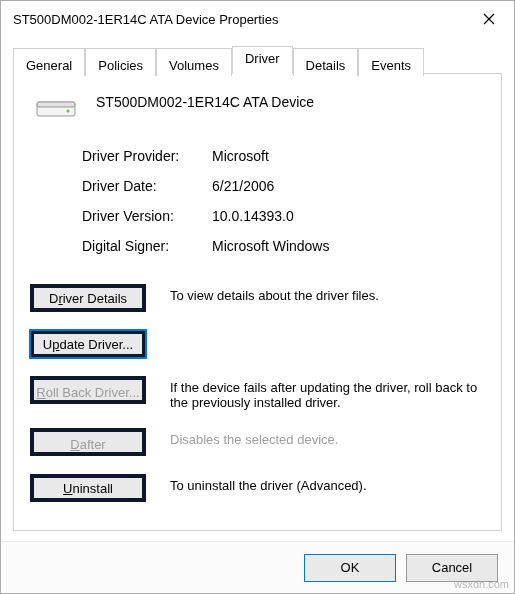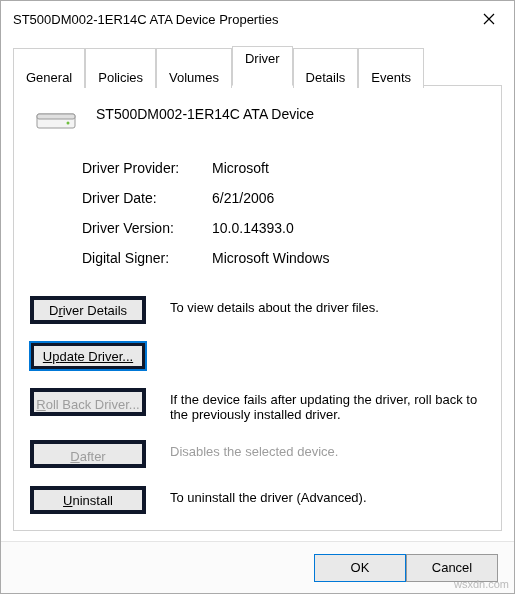--- a/index.html
+++ b/index.html
@@ -5,41 +5,41 @@
     * { box-sizing: border-box; font-family: "Segoe UI", Tahoma, sans-serif; font-size: 13px; }
     body { margin: 0; background: #fff; width: 515px; height: 594px; overflow: hidden; }
     .window { width: 515px; height: 594px; border: 1px solid #aaa; display: flex; flex-direction: column; }
     .titlebar { height: 36px; display: flex; align-items: center; padding: 0 2px 0 12px; background: #fff; }
     .titleText { flex: 1; color: #000; font-size: 13px; }
     .closeBtn { width: 46px; height: 32px; display: flex; align-items: center; justify-content: center; color: #000; font-size: 14px; }
 
     .body { flex: 1; padding: 8px 12px 10px 12px; display: flex; flex-direction: column; }
     .tabs { display: flex; position: relative; top: 1px; }
     .tab { padding: 4px 12px; border: 1px solid #d0d0d0; border-bottom: none; margin-right: 0px; background: #fff; position: relative; }
-    .tab.inactive { top: 2px; padding-top: 21px; padding-bottom: 3px; border-bottom: none; }
+    .tab.inactive { top: 2px; padding-top: 9px; padding-bottom: 3px; border-bottom: none; }
     .tab.active { background: #fff; z-index: 2; border-bottom: 1px solid #fff; }
     .panel { flex: 1; border: 1px solid #d0d0d0; background: #fff; padding: 20px 16px 16px 16px; }
 
     .header { display: flex; gap: 20px; margin-bottom: 26px; margin-left: 6px; }
     .deviceIcon svg { display: block; }
     .deviceName { font-size: 14px; }
 
     .kv { display: grid; grid-template-columns: 130px 1fr; row-gap: 14px; margin-left: 52px; margin-bottom: 30px; }
     .kv .k, .kv .v { font-size: 14px; }
 
     .actionRow { display: flex; align-items: flex-start; gap: 24px; margin-bottom: 18px; }
     .actionRow:last-child { margin-bottom: 0; }
     .abtn { width: 116px; height: 28px; border: 4px solid #0f172a; background: #e9e9e9; display: flex; align-items: center; justify-content: center; font-size: 13px; }
-    .abtn.focus { outline: 2px solid #0078d7; outline-offset: -1px; text-decoration: underline; }
+    .abtn.focus { outline: 2px solid #0078d7; outline-offset: -1px; }
     .abtn.disabled { color: #9d9d9d; align-items: flex-end; }
     .abtn .u { text-decoration: underline; }
     .adesc { flex: 1; font-size: 13px; padding-top: 4px; }
     .adesc.disabled { color: #9d9d9d; }
 
-    .footer { height: 52px; display: flex; align-items: center; justify-content: flex-end; padding: 0 16px; border-top: 1px solid #e5e5e5; background: #fbfbfb; }
+    .footer { height: 52px; display: flex; align-items: center; justify-content: flex-end; gap: 10px; padding: 0 16px; border-top: 1px solid #e5e5e5; background: #fbfbfb; }
     .fbtn { width: 92px; height: 28px; border: 1px solid #999; background: #e9e9e9; display: flex; align-items: center; justify-content: center; }
     .fbtn.primary { border: 1px solid #0078d7; }
 
     .watermark { position: fixed; right: 6px; bottom: 4px; font-size: 11px; color: #bbb; }
   </style>
 </head>
 <body>
 
 <div class="window">
 

